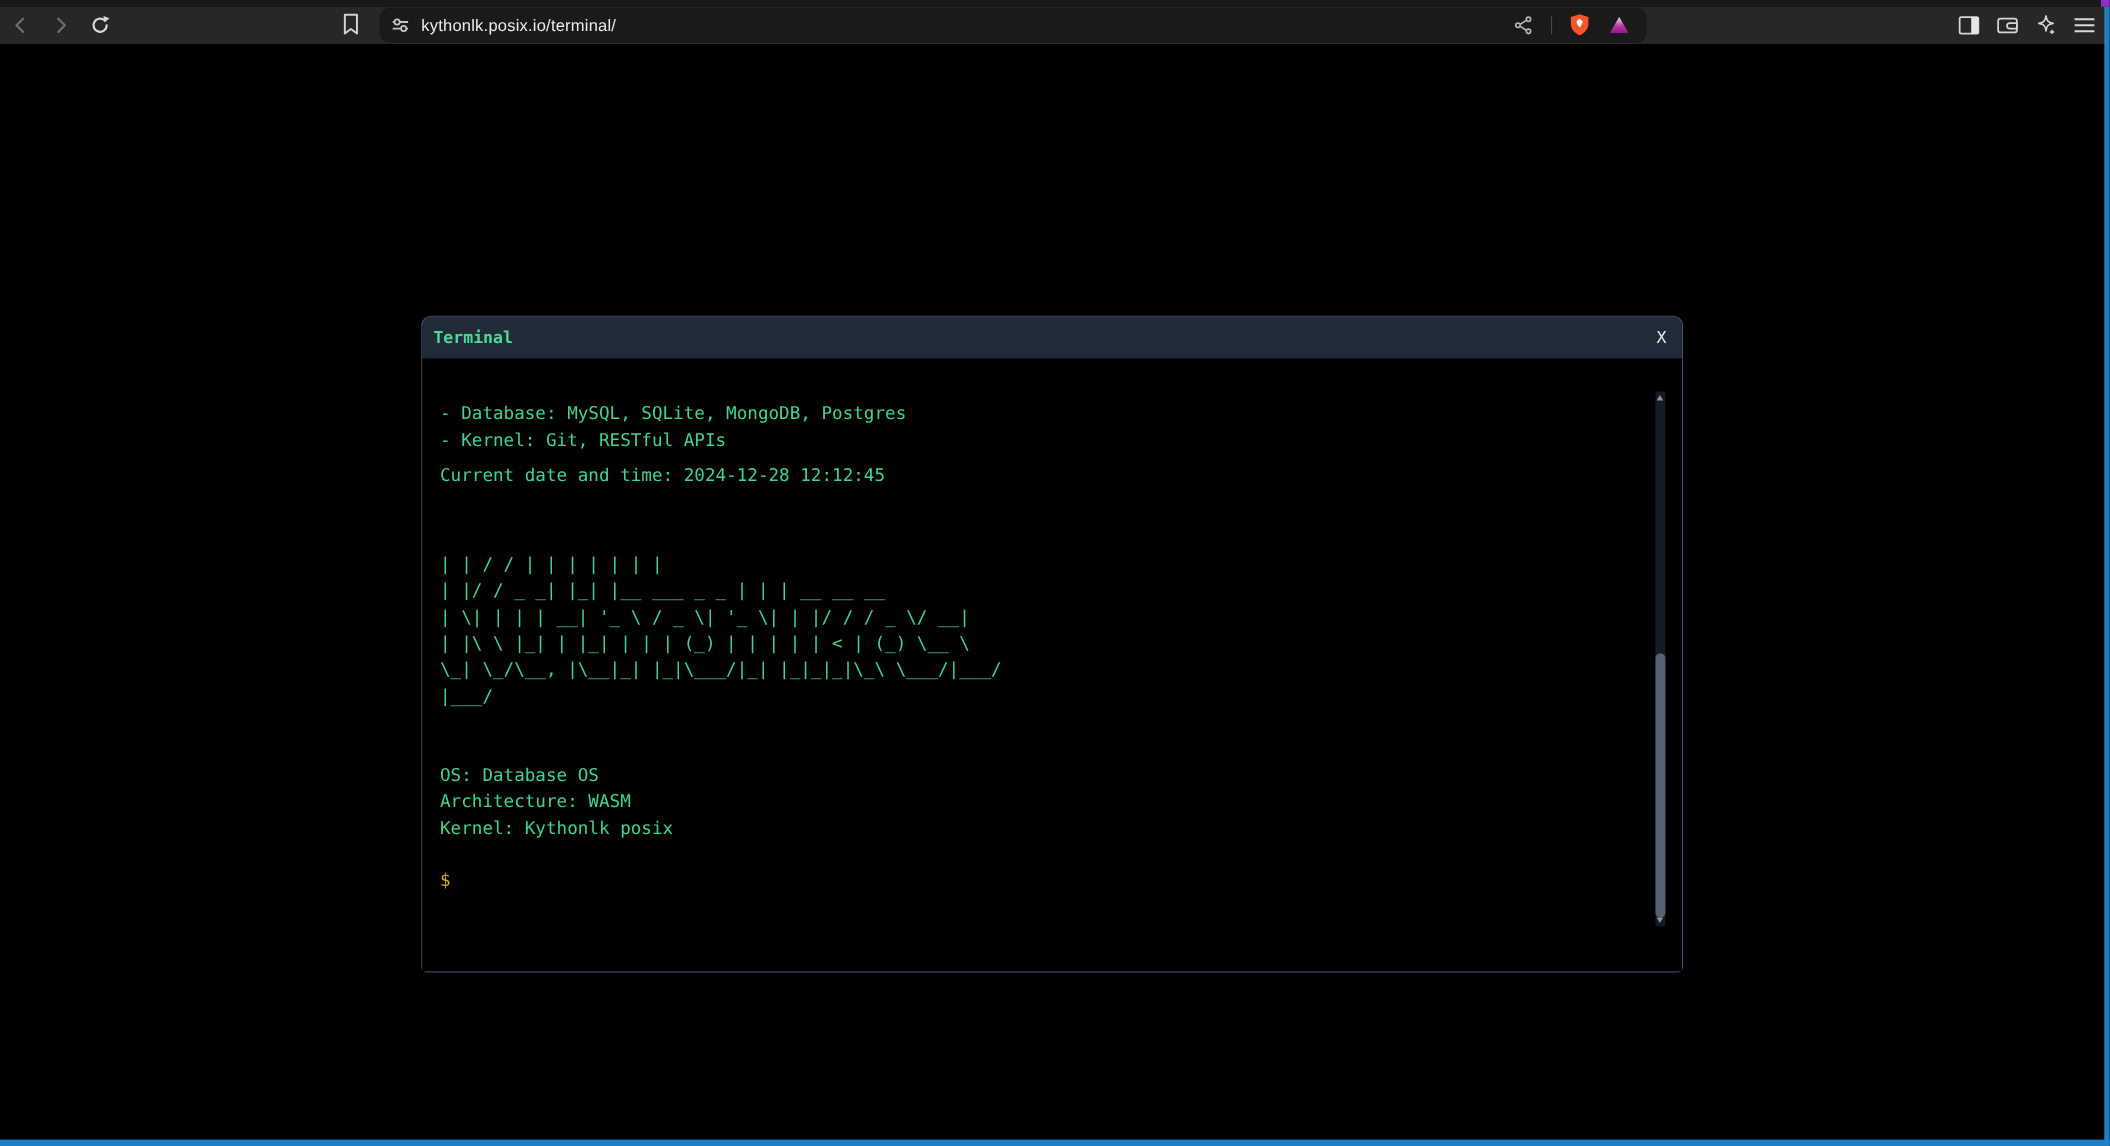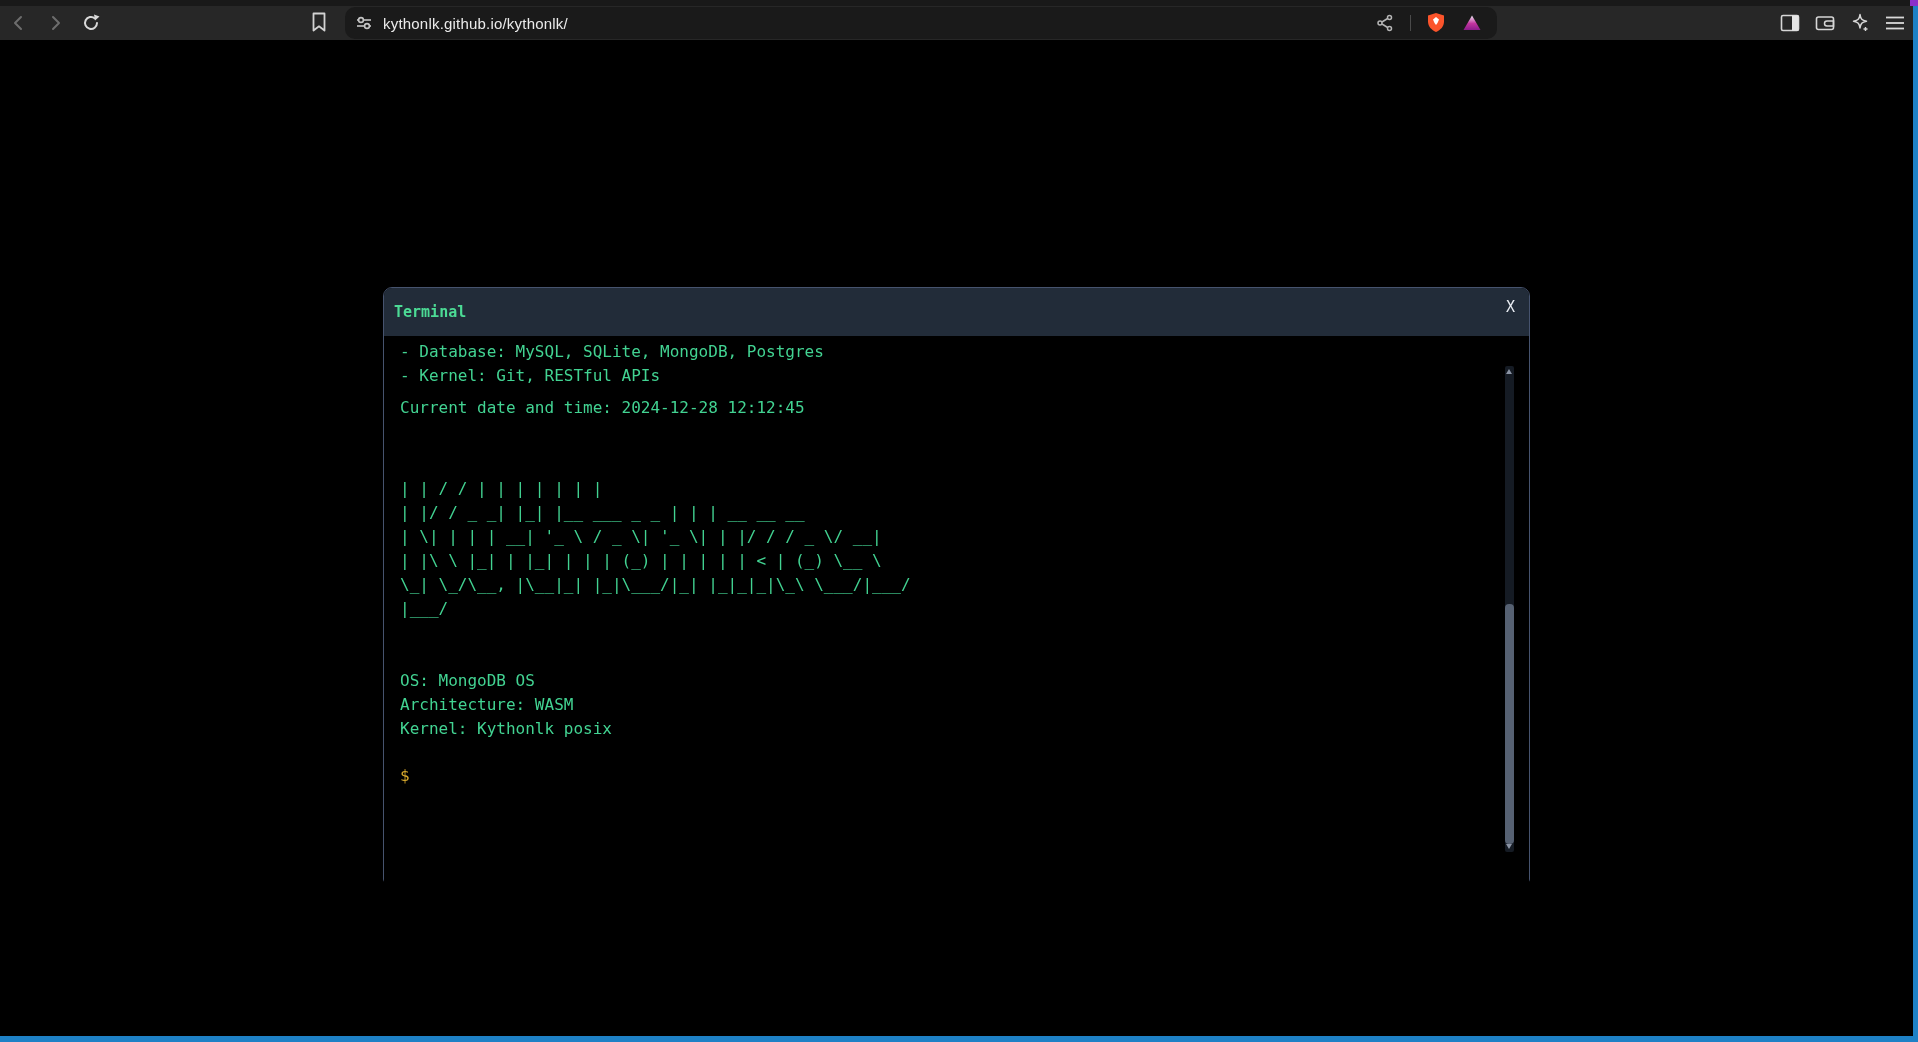--- a/index.html
+++ b/index.html
@@ -23,28 +23,28 @@
 
   
   .page { position:absolute; left:0; top:40px; width:1918px; height:1002px; background:#000; }
   .edge-bottom { position:absolute; left:0; top:1036px; width:1918px; height:6px; background:#1e81c6; }
   .edge-right  { position:absolute; left:1913px; top:6px; width:5px; height:1036px; background:#1e81c6; }
   .edge-corner { position:absolute; left:1910px; top:0; width:8px; height:6px; background:#8b2fc9; }
 
   
   .terminal { position:absolute; left:383px; top:247px; width:1147px; height:597px;
               border:1px solid #46536e; border-radius:9px 9px 5px 5px; background:#000; }
-  .term-header { position:relative; height:48px; background:#222c39; border-radius:8px 8px 0 0;
+  .term-header { position:relative; height:38px; background:#222c39; border-radius:8px 8px 0 0;
                  display:flex; align-items:center; }
   .term-title { margin-left:10px; color:#4cdb95; font-family:"DejaVu Sans Mono", monospace;
                 font-weight:bold; font-size:15px; }
   .term-close { position:absolute; right:14px; top:0; height:38px; display:flex; align-items:center;
                 color:#e8ecf2; font-family:"DejaVu Sans Mono", monospace; font-size:15px; cursor:pointer; }
   .term-body { position:relative; height:557px; background:#000; overflow:hidden;
-               padding:4px 40px 0 16px; font-family:"DejaVu Sans Mono", monospace;
+               padding:38px 40px 0 16px; font-family:"DejaVu Sans Mono", monospace;
                font-size:16px; line-height:24px; color:#42d392; }
   .tline { height:24px; white-space:pre; }
   .sp8  { height:8px; }  .sp57 { height:57px; }
   .sp48 { height:48px; } .sp23 { height:23px; }
   .prompt { color:#d4a62c; }
 
   
   .sbar { position:absolute; top:30px; right:15px; width:9px; height:486px;
           background:#151b24; border-radius:2px; }
   .sbar .arrow-up, .sbar .arrow-down { position:absolute; left:1px; width:0; height:0;
@@ -100,21 +100,21 @@
 
     <div class="url-pill">
       <span class="tune">
         <svg width="18" height="18" viewBox="0 0 18 18">
           <line x1="2" y1="6" x2="16" y2="6" stroke="#c4c4c4" stroke-width="1.6"></line>
           <circle cx="6" cy="6" r="2.4" fill="#1a1a1a" stroke="#c4c4c4" stroke-width="1.6"></circle>
           <line x1="2" y1="12" x2="16" y2="12" stroke="#c4c4c4" stroke-width="1.6"></line>
           <circle cx="12" cy="12" r="2.4" fill="#1a1a1a" stroke="#c4c4c4" stroke-width="1.6"></circle>
         </svg>
       </span>
-      <span class="url-text">kythonlk.github.io/kythonlk/</span>
+      <span class="url-text">kythonlk.posix.io/terminal/</span>
 
       <div class="pill-right">
         <div class="icon-btn">
           <span>
             <svg width="18" height="18" viewBox="0 0 18 18">
               <circle cx="13.5" cy="3.5" r="2" fill="none" stroke="#b5b5b5" stroke-width="1.5"></circle>
               <circle cx="4" cy="9" r="2" fill="none" stroke="#b5b5b5" stroke-width="1.5"></circle>
               <circle cx="13.5" cy="14.5" r="2" fill="none" stroke="#b5b5b5" stroke-width="1.5"></circle>
               <line x1="6" y1="8" x2="11.6" y2="4.5" stroke="#b5b5b5" stroke-width="1.5"></line>
               <line x1="6" y1="10" x2="11.6" y2="13.5" stroke="#b5b5b5" stroke-width="1.5"></line>
@@ -202,21 +202,21 @@
         <div>
           <div class="tline">| | / / | | | | | | |</div>
           <div class="tline">| |/ / _ _| |_| |__ ___ _ _ | | | __ __ __</div>
           <div class="tline">| \| | | | __| '_ \ / _ \| '_ \| | |/ / / _ \/ __|</div>
           <div class="tline">| |\ \ |_| | |_| | | | (_) | | | | | &lt; | (_) \__ \</div>
           <div class="tline">\_| \_/\__, |\__|_| |_|\___/|_| |_|_|_|\_\ \___/|___/</div>
           <div class="tline">|___/</div>
         </div>
 
         <div class="sp48"></div>
-        <div class="tline">OS: MongoDB OS</div>
+        <div class="tline">OS: Database OS</div>
         <div class="tline">Architecture: WASM</div>
         <div class="tline">Kernel: Kythonlk posix</div>
         <div class="sp23"></div>
         <div class="tline prompt">$</div>
 
         <div class="sbar">
           <div class="arrow-up"></div>
           <div class="thumb"></div>
           <div class="arrow-down"></div>
         </div>

